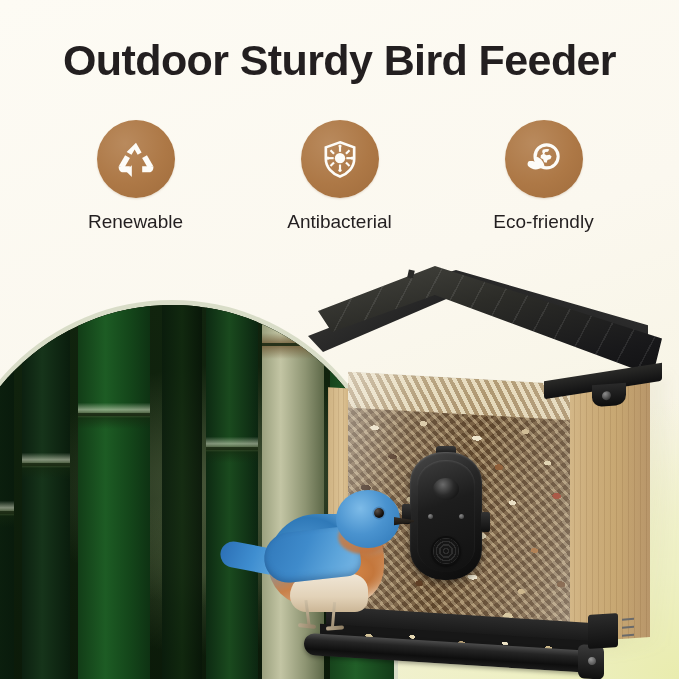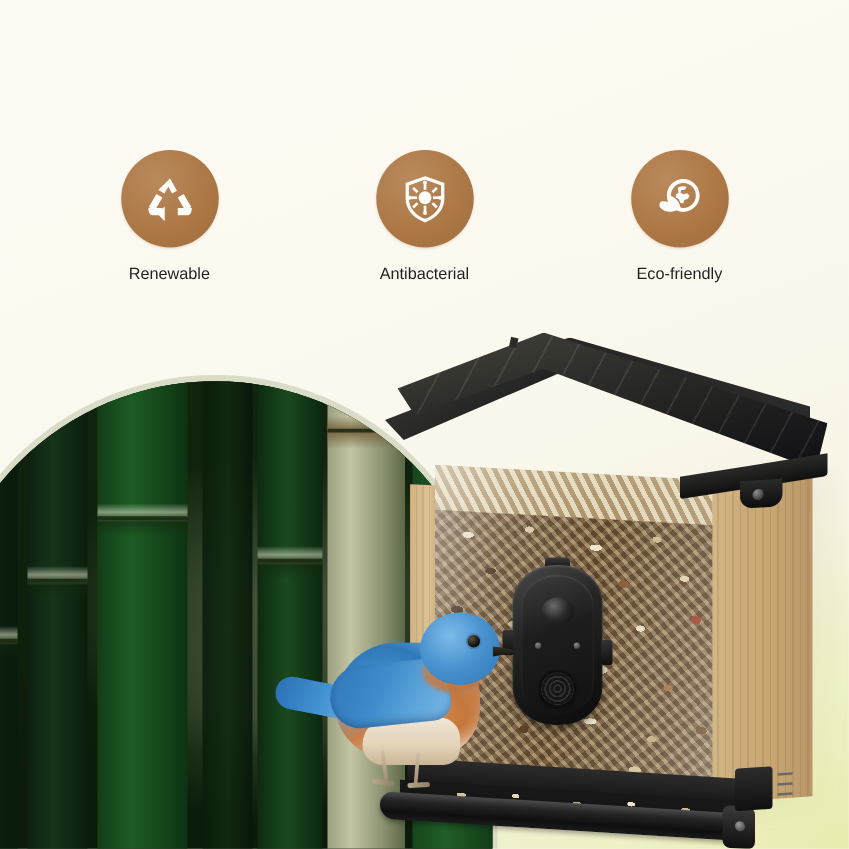--- a/index.html
+++ b/index.html
@@ -28,21 +28,21 @@
   }
   .badge{width:110px;display:flex;flex-direction:column;align-items:center;}
   .badge-circle{
     width:78px;height:78px;border-radius:50%;
     background:radial-gradient(circle at 36% 30%, #b98a5d 0%, #ad7846 55%, #a06c3c 100%);
     display:flex;align-items:center;justify-content:center;
     box-shadow:0 1px 2px rgba(120,80,40,.18);
   }
   .badge-circle svg{display:block;}
   .badge-label{
-    margin-top:13px;font-size:13px;color:#231f20;white-space:nowrap;
+    margin-top:13px;font-size:19px;color:#231f20;white-space:nowrap;
   }
 
   
   .arch-wrap{
     position:absolute;left:-54px;top:300px;width:452px;height:400px;
   }
   .arch-border{
     position:absolute;inset:0;
     border-radius:226px 226px 0 0;
     background:#d9ddc8;
@@ -320,20 +320,21 @@
     background:linear-gradient(90deg,#b8a88c,#8d7d63);
   }
   .bird-foot.a{left:54px;top:156px;transform:rotate(7deg);}
   .bird-foot.b{left:82px;top:158px;transform:rotate(-4deg);}
 </style>
 </head>
 <body>
 
 <div class="canvas">
 
+  <div class="title">Outdoor Sturdy Bird Feeder</div>
 
   <div class="badges">
 
     <div class="badge">
       <div class="badge-circle">
         <span>
           <svg width="42" height="42" viewBox="0 0 48 48" fill="#fdfcf8">
             <path d="M24 5.5 L30.4 16.6 L25.9 19.2 L22.4 13.1 L18.9 19.2 L13.3 16.1 Z"></path>
             <path d="M11.6 19.6 L17.1 22.8 L10.2 34.8 L4.6 31.6 Z"></path>
             <path d="M4.2 32.4 L17.0 32.4 L17.0 39.0 L8.0 39.0 C5.6 39.0 4.0 36.0 4.2 32.4 Z"></path>

